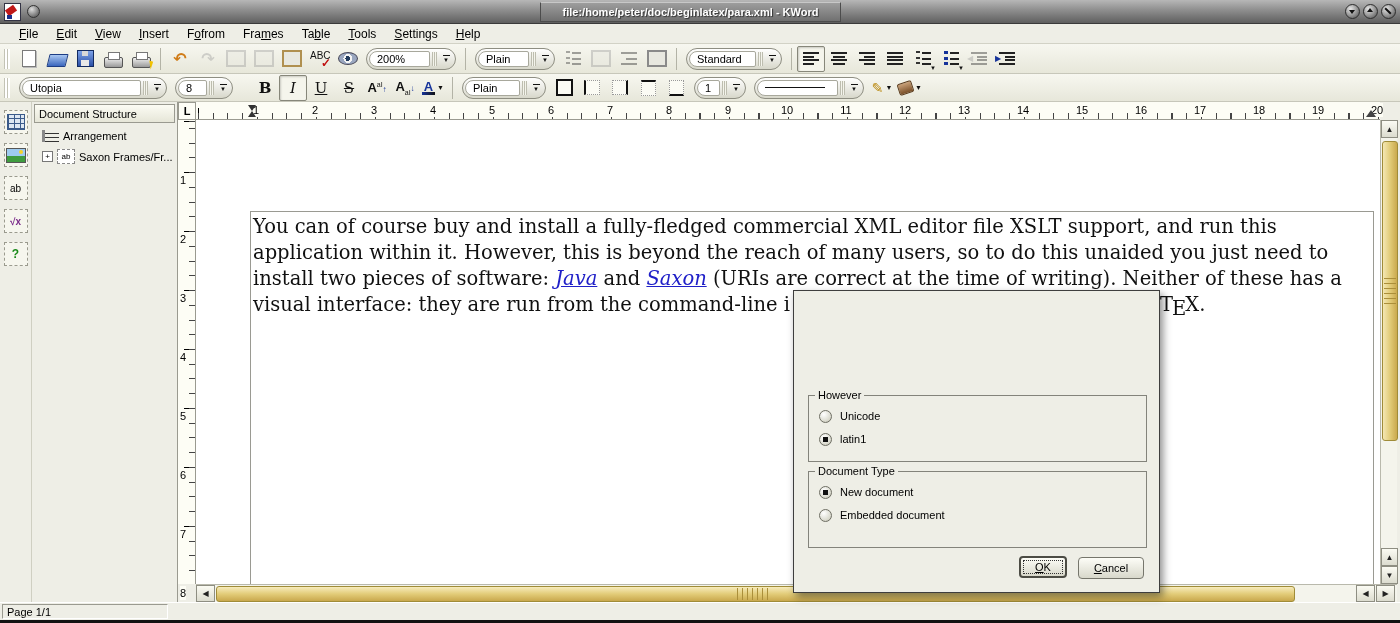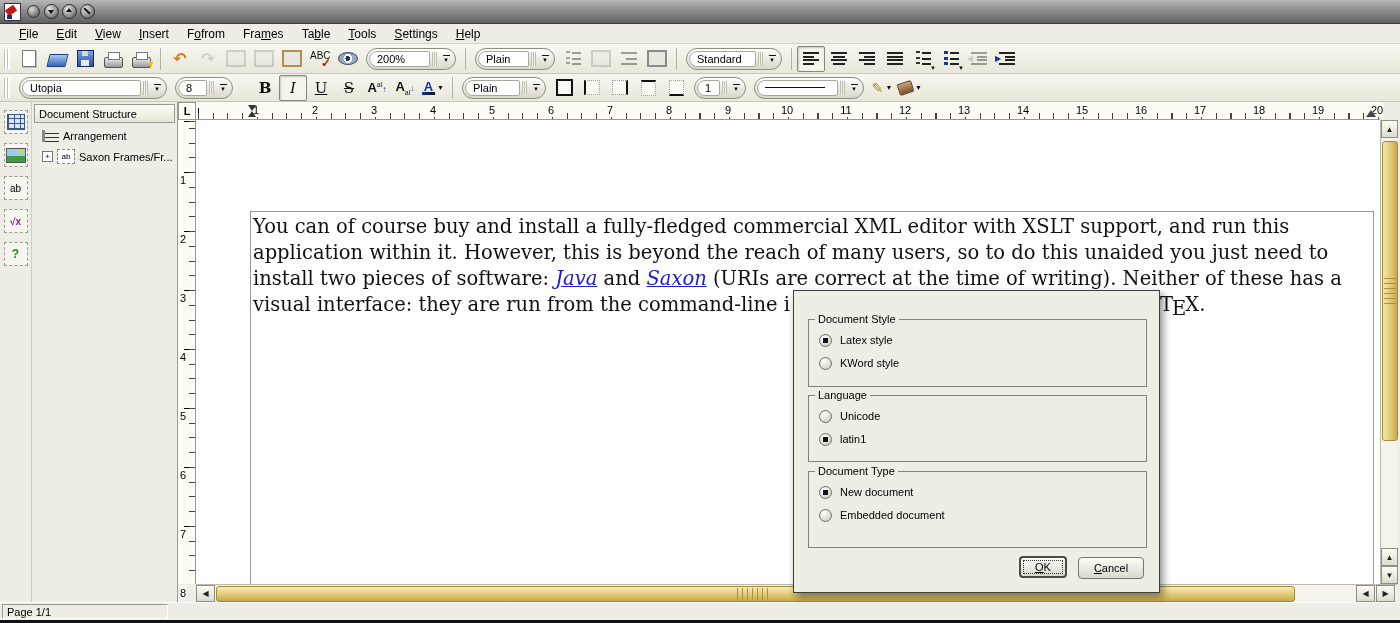--- a/index.html
+++ b/index.html
@@ -194,20 +194,21 @@
   .kbtn.default{border:2px solid #4c4c44;outline:1px dotted #333;outline-offset:-5px;}
 </style>
 </head>
 <body>
 
 <div id="app">
 
   <div id="titlebar">
     <span class="appico"></span>
     <span class="stickybtn"></span>
+    <span class="tpill">file:/home/peter/doc/beginlatex/para.xml - KWord</span>
     <span class="wbtns">
       <span class="wbtn">
           <span class="tri-dn"></span>
         </span>
       <span class="wbtn">
           <span class="tri-up"></span>
         </span>
       <span class="wbtn">
           <span class="slash"></span>
         </span>
@@ -517,21 +518,21 @@
     <span id="hruler-nums"><span class="rnum" style="left: 54px;">1</span><span class="rnum" style="left: 113px;">2</span><span class="rnum" style="left: 172px;">3</span><span class="rnum" style="left: 231px;">4</span><span class="rnum" style="left: 290px;">5</span><span class="rnum" style="left: 349px;">6</span><span class="rnum" style="left: 408px;">7</span><span class="rnum" style="left: 467px;">8</span><span class="rnum" style="left: 526px;">9</span><span class="rnum" style="left: 585px;">10</span><span class="rnum" style="left: 644px;">11</span><span class="rnum" style="left: 703px;">12</span><span class="rnum" style="left: 762px;">13</span><span class="rnum" style="left: 821px;">14</span><span class="rnum" style="left: 880px;">15</span><span class="rnum" style="left: 939px;">16</span><span class="rnum" style="left: 998px;">17</span><span class="rnum" style="left: 1057px;">18</span><span class="rnum" style="left: 1116px;">19</span><span class="rnum" style="left: 1175px;">20</span></span>
     <span class="hmarker"></span>
     <span class="hmarker2"></span>
     <span class="rindent"></span>
   </div>
   <div id="vruler"><span id="vruler-nums"><span class="vnum" style="top: 53px;">1</span><span class="vnum" style="top: 112px;">2</span><span class="vnum" style="top: 171px;">3</span><span class="vnum" style="top: 230px;">4</span><span class="vnum" style="top: 289px;">5</span><span class="vnum" style="top: 348px;">6</span><span class="vnum" style="top: 407px;">7</span><span class="vnum" style="top: 466px;">8</span></span></div>
 
   <div id="canvas">
     <div id="framebox"></div>
     <div id="doctext">
-      <div class="dline" style="top:0">You can of course buy and install a fully-fledged commercial XML editor with XSLT support, and run this</div>
+      <div class="dline" style="top:0">You can of course buy and install a fully-fledged commercial XML editor file XSLT support, and run this</div>
       <div class="dline" style="top:26px">application within it. However, this is beyond the reach of many users, so to do this unaided you just need to</div>
       <div class="dline" style="top:52px"><span>install two pieces of software: </span><span class="dlink">Java</span><span> and </span><span class="dlink">Saxon</span><span> (URIs are correct at the time of writing). Neither of these has a</span></div>
       <div class="dline" style="top:78px">visual interface: they are run from the command-line i</div>
       <div class="tex"><span>T</span><span class="e">E</span><span>X.</span></div>
     </div>
   </div>
 
   <div id="vscroll">
     <span id="vs-up" class="sbtn">
         <span>▲</span>
@@ -562,34 +563,23 @@
       </span>
   </div>
 
   <div id="statusbar">
     <div id="sb-cell">Page 1/1</div>
   </div>
   <div id="bottomedge"></div>
 
   <div id="dialog">
 
-    <div class="grp" style="top:28px;height:68px">
-      <span class="grp-title">Document Style</span>
-      <div class="radio-row" style="top:12px">
-        <span class="radio on"></span>
-        <span class="rlabel">Latex style</span>
-      </div>
-      <div class="radio-row" style="top:35px">
-        <span class="radio"></span>
-        <span class="rlabel">KWord style</span>
-      </div>
-    </div>
 
     <div class="grp" style="top:104px;height:67px">
-      <span class="grp-title">Language</span>
+      <span class="grp-title">However</span>
       <div class="radio-row" style="top:12px">
         <span class="radio"></span>
         <span class="rlabel">Unicode</span>
       </div>
       <div class="radio-row" style="top:35px">
         <span class="radio on"></span>
         <span class="rlabel">latin1</span>
       </div>
     </div>
 

